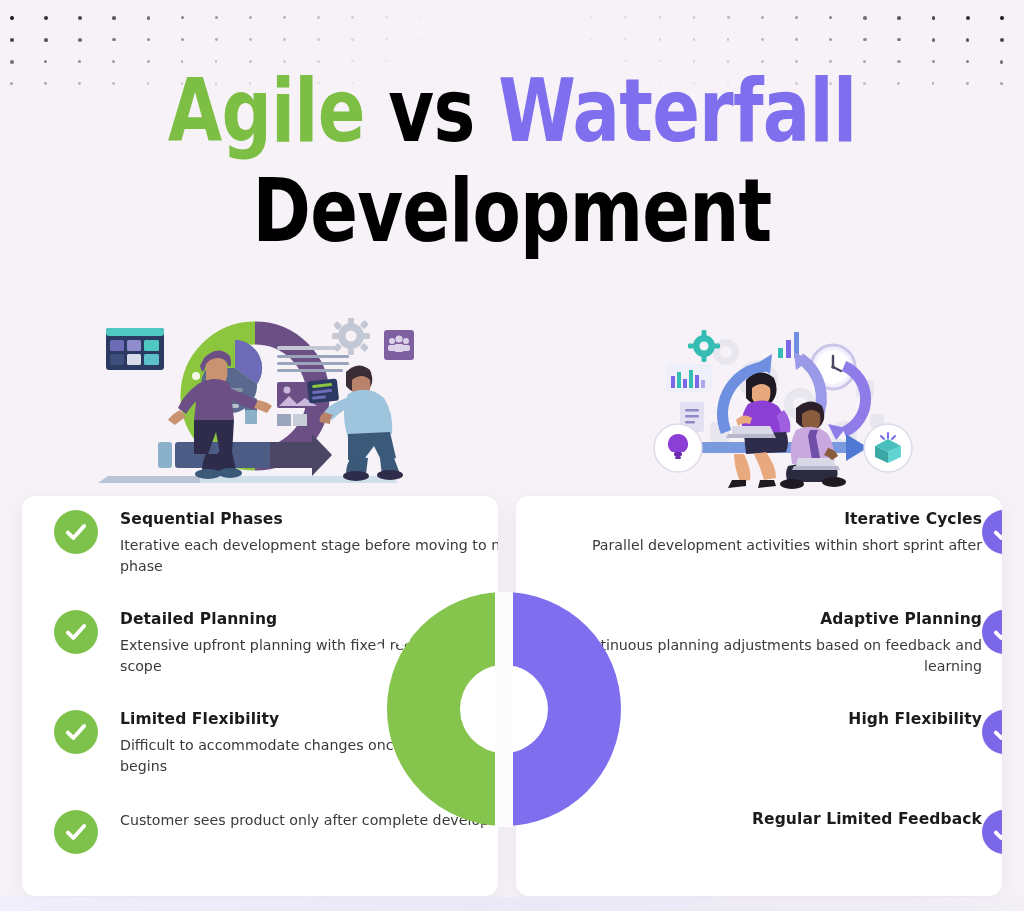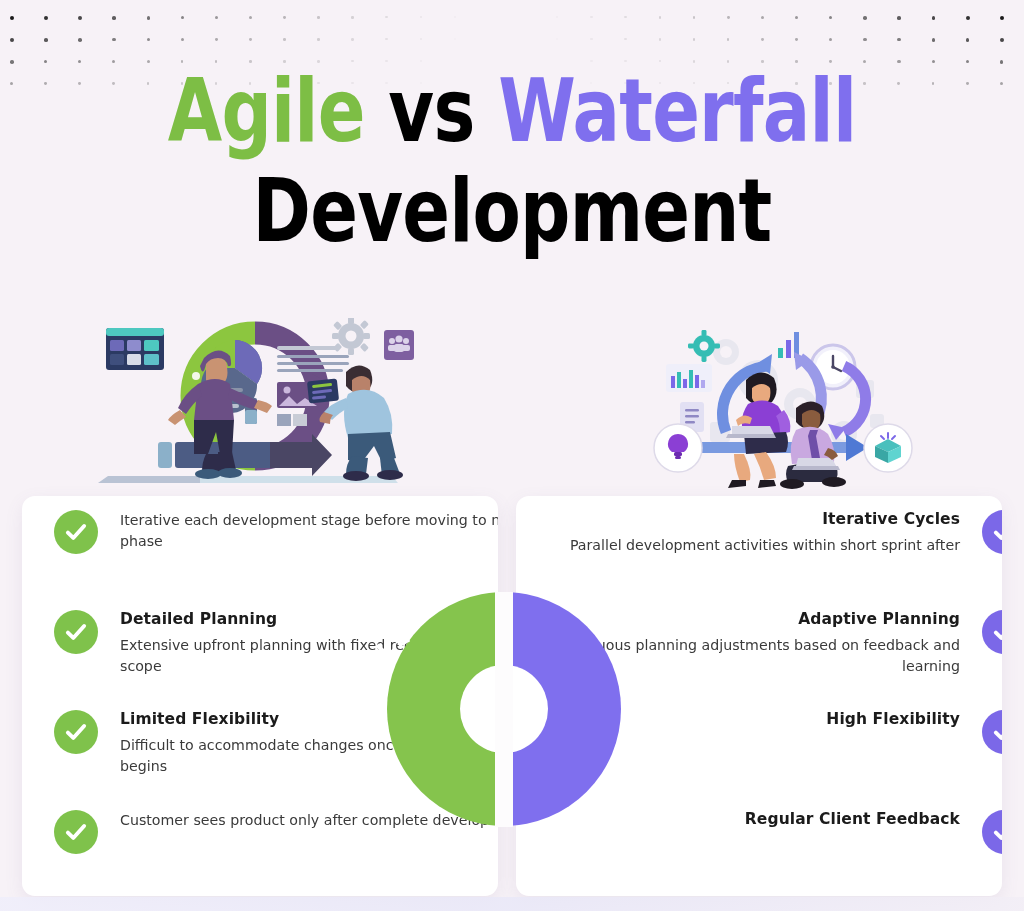--- a/index.html
+++ b/index.html
@@ -63,21 +63,21 @@
   }
   .fdesc{
     font-family:"DejaVu Sans", sans-serif;
     font-size:14.2px;color:#3a3a3a;line-height:1.45;margin:0;
   }
   
   .card-left .feature{padding-left:32px;padding-right:24px;}
   .card-left .ftext{margin-left:22px;text-align:left;}
   
   .card-right .feature{padding-left:24px;padding-right:30px;flex-direction:row;}
-  .card-right .ftext{margin-right:22px;text-align:right;}
+  .card-right .ftext{text-align:right;}
 
   
   .center-badge{position:absolute;left:377px;top:592px;width:254px;height:235px;}
   .bottom-band{
     position:absolute;left:0;right:0;bottom:0;height:14px;
     background:linear-gradient(to right,#efeefb 0%,#e9e8f8 50%,#f2eef6 100%);
     opacity:.85;
   }
 </style>
 </head>
@@ -437,20 +437,21 @@
 
   <div class="card card-left">
 
     <div class="feature" style="top:14px;">
       <span class="badge badge-green">
         <svg viewBox="0 0 24 24">
             <path d="M4.5 12.5 L9.5 17.5 L19.5 6.5" fill="none" stroke="#ffffff" stroke-width="3.6" stroke-linecap="round" stroke-linejoin="round"></path>
           </svg>
       </span>
       <div class="ftext">
+        <p class="ftitle">Sequential Phases</p>
         <p class="fdesc">Iterative each development stage before moving to next phase</p>
       </div>
     </div>
 
     <div class="feature" style="top:114px;">
       <span class="badge badge-green">
         <svg viewBox="0 0 24 24">
             <path d="M4.5 12.5 L9.5 17.5 L19.5 6.5" fill="none" stroke="#ffffff" stroke-width="3.6" stroke-linecap="round" stroke-linejoin="round"></path>
           </svg>
       </span>
@@ -516,21 +517,21 @@
       </div>
       <span class="badge badge-purple">
         <svg viewBox="0 0 24 24">
             <path d="M4.5 12.5 L9.5 17.5 L19.5 6.5" fill="none" stroke="#ffffff" stroke-width="3.6" stroke-linecap="round" stroke-linejoin="round"></path>
           </svg>
       </span>
     </div>
 
     <div class="feature" style="top:314px;">
       <div class="ftext">
-        <p class="ftitle">Regular Client Feedback</p>
+        <p class="ftitle">Regular Limited Feedback</p>
       </div>
       <span class="badge badge-purple">
         <svg viewBox="0 0 24 24">
             <path d="M4.5 12.5 L9.5 17.5 L19.5 6.5" fill="none" stroke="#ffffff" stroke-width="3.6" stroke-linecap="round" stroke-linejoin="round"></path>
           </svg>
       </span>
     </div>
   </div>
 
   <div class="center-badge">

